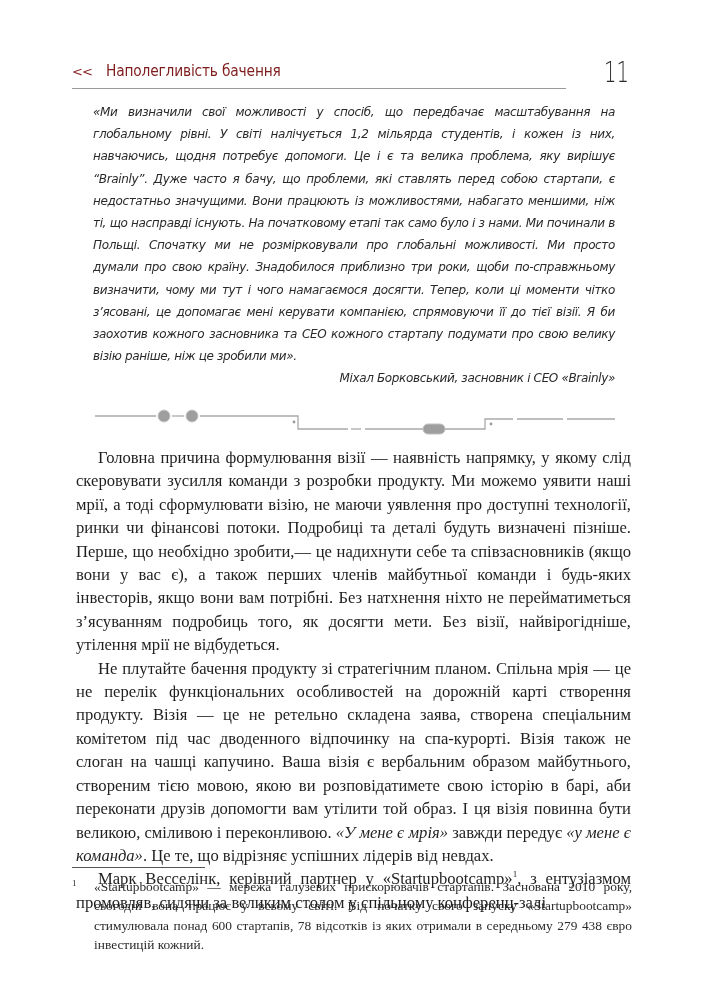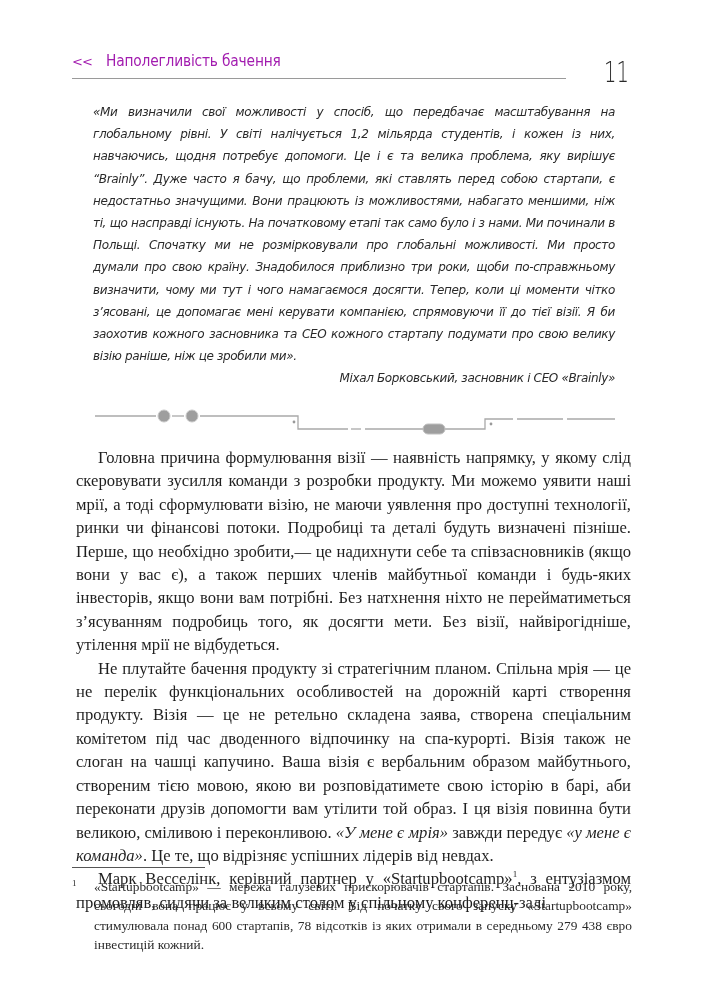--- a/index.html
+++ b/index.html
@@ -1,21 +1,21 @@
 <!DOCTYPE html>
 <html><head>
   <meta charset="utf-8">
   <style>
     html, body { margin: 0; padding: 0; background: #ffffff; }
     body { width: 701px; height: 1000px; position: relative; overflow: hidden; color: #1f1f1f; }
 
     .running-head {
-      position: absolute; left: 72px; top: 52px; width: 494px; height: 26px;
+      position: absolute; left: 72px; top: 62px; width: 494px; height: 26px;
       border-bottom: 1px solid #9a9a9a;
-      font-family: "DejaVu Sans", sans-serif; font-size: 15px; color: #a21caf;
+      font-family: "DejaVu Sans", sans-serif; font-size: 15px; color: #7f1d1d;
       letter-spacing: -0.2px;
     }
     .running-head .chev { display: inline-block; margin-right: 10px; font-size: 13px; letter-spacing: -1px; }
     .running-head .title { display: inline-block; transform: scaleX(0.92); transform-origin: left; }
     .page-number {
       position: absolute; left: 604px; top: 56px;
       font-family: "DejaVu Sans", sans-serif; font-size: 28px; color: #2a2a2a;
       transform: scaleX(0.7); transform-origin: left; font-weight: 300;
     }
 

